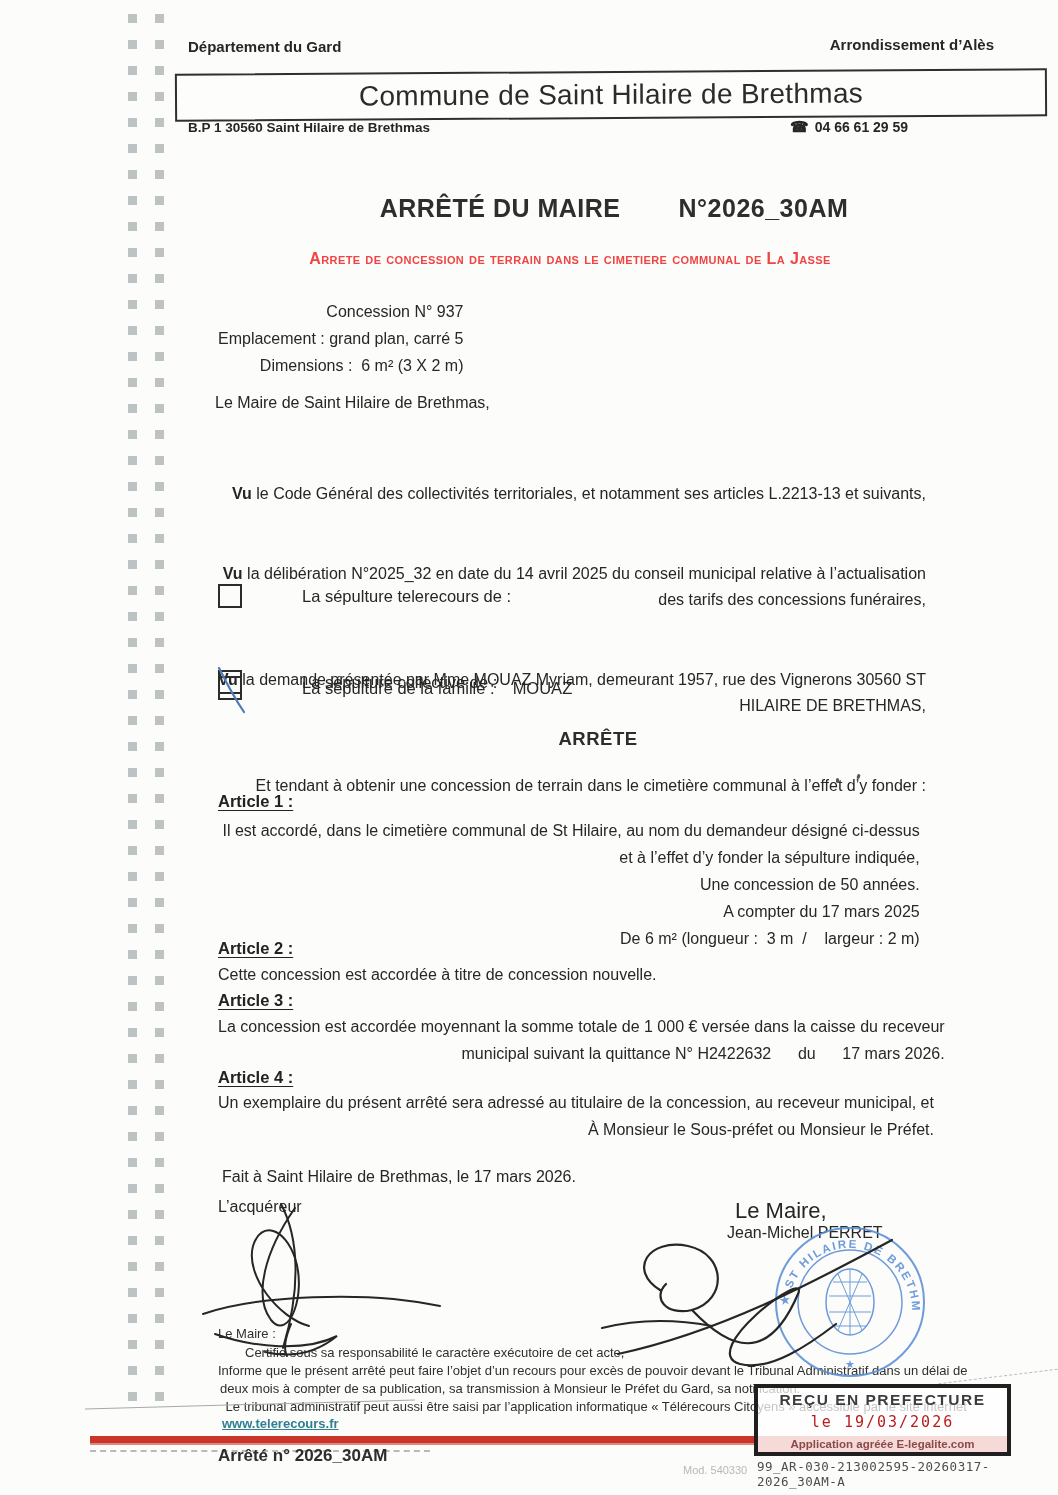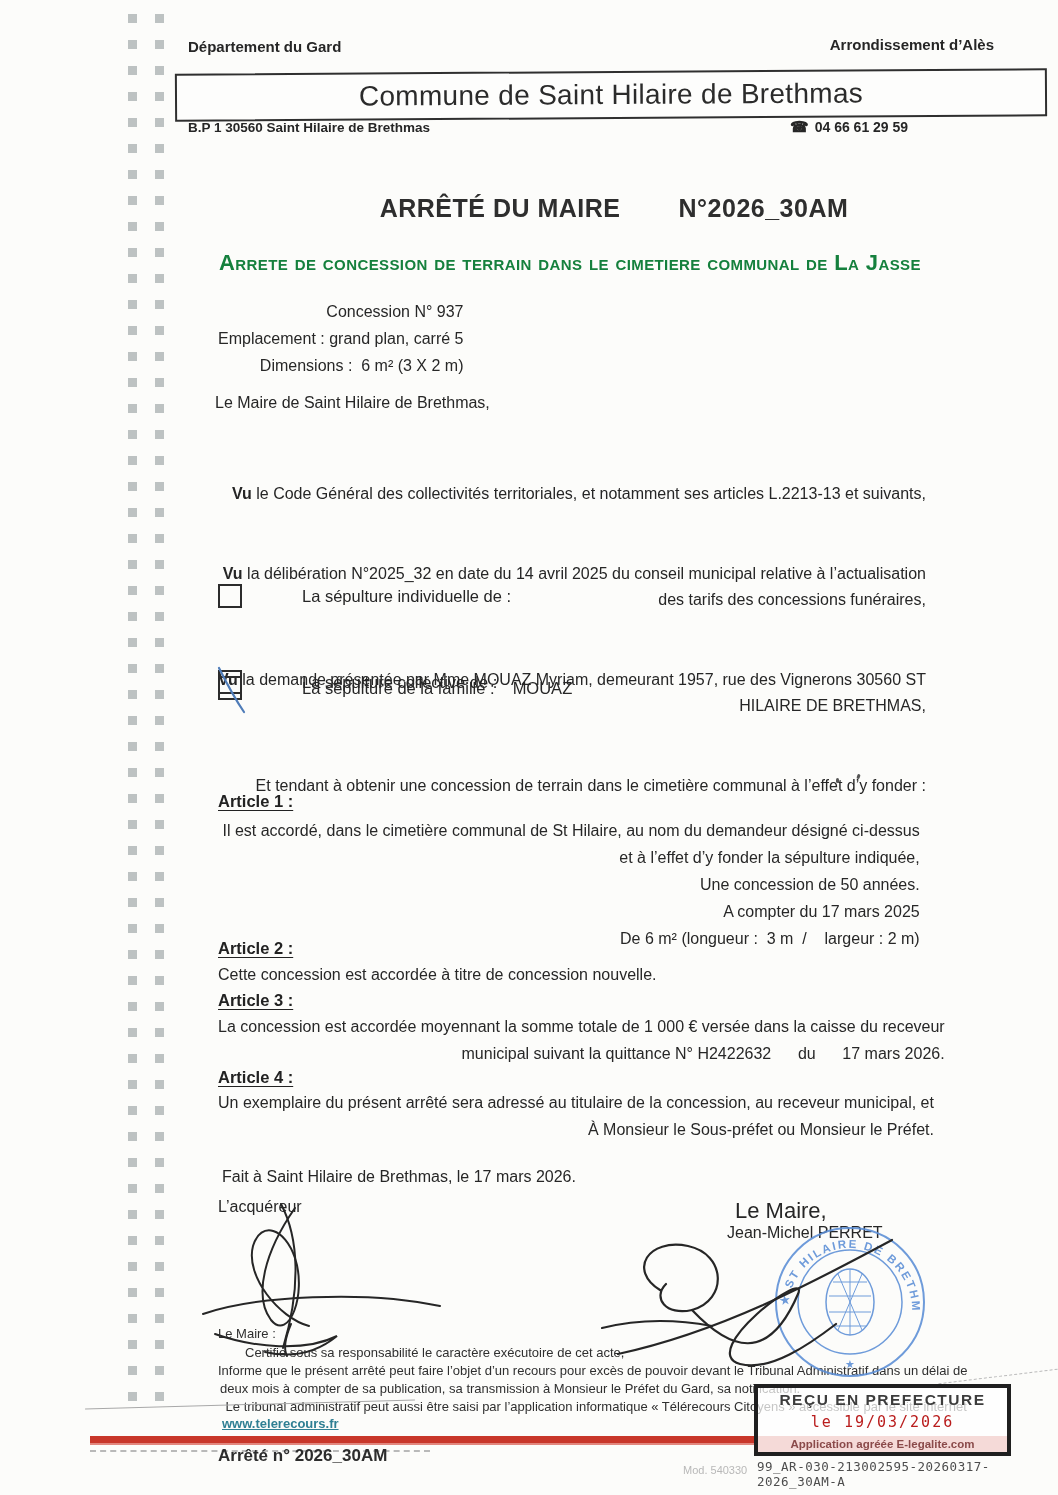--- a/index.html
+++ b/index.html
@@ -31,22 +31,22 @@
   .commune-title{font-size:28px;color:#2b2b2b;letter-spacing:.3px;}
   .bp{left:188px;top:120px;font-size:13.5px;font-weight:bold;}
   .phone{left:790px;top:118px;font-size:14px;font-weight:bold;display:flex;gap:6px;align-items:center;}
   .phone .glyph{font-size:15px;}
 
   
   .h1row{left:218px;top:194px;width:792px;display:flex;justify-content:center;gap:58px;}
   .h1row span{font-size:25px;font-weight:bold;letter-spacing:.5px;color:#2e2e2e;}
   .subtitle{
     left:140px;top:250px;width:860px;text-align:center;
-    font-size:22px;font-weight:bold;font-variant:small-caps;
-    letter-spacing:.4px;color:#15803d;
+    font-size:16px;font-weight:bold;font-variant:small-caps;
+    letter-spacing:.4px;color:#ef4444;
   }
 
   .body-16{font-size:16px;line-height:27px;color:#272727;}
   .concession{left:218px;top:298px;}
   .intro{left:215px;top:394px;font-size:16px;}
   .clauses{left:218px;top:428px;font-size:16px;line-height:26.5px;}
   .clauses p{margin:0;}
 
   
   .cbrow{left:218px;display:flex;align-items:center;font-size:16.5px;}
@@ -239,35 +239,36 @@
     <p><b>Vu</b><span> le Code Général des collectivités territoriales, et notamment ses articles L.2213-13 et suivants,</span></p>
     <p><b>Vu</b><span> la délibération N°2025_32 en date du 14 avril 2025 du conseil municipal relative à l’actualisation
 des tarifs des concessions funéraires,</span></p>
     <p><b>Vu</b><span> la demande présentée par Mme MOUAZ Myriam, demeurant 1957, rue des Vignerons 30560 ST
 HILAIRE DE BRETHMAS,</span></p>
     <p><b></b><span>Et tendant à obtenir une concession de terrain dans le cimetière communal à l’effet d’y fonder :</span></p>
   </div>
 
   <div class="abs cbrow" style="top:584px;">
     <span class="cbbox"></span>
-    <span>La sépulture individuelle de :</span>
+    <span>La sépulture telerecours de :</span>
   </div>
   <div class="abs cbrow" style="top:630px;margin-top:40px;">
     <span class="cbbox"></span>
     <span>La sépulture collective de :</span>
   </div>
   <div class="abs cbrow" style="top:676px;">
     <span class="cbbox"></span>
     <span>La sépulture de la famille :</span>
     <span class="cbvalue">MOUAZ</span>
   </div>
   <svg class="slash" width="44" height="50">
     <path d="M9 2 C 15 14, 23 30, 34 46" stroke="#4f7cb8" stroke-width="2.2" fill="none" stroke-linecap="round"></path>
   </svg>
 
+  <div class="abs arrete-head">ARRÊTE</div>
   <div class="speck" style="left:836px;top:778px;"></div>
   <div class="speck" style="left:857px;top:774px;transform:rotate(20deg);"></div>
 
   <div class="abs art-head" style="top:792px;">Article 1 :</div>
   <div class="abs art-body pre" style="top:817px;"> Il est accordé, dans le cimetière communal de St Hilaire, au nom du demandeur désigné ci-dessus
 et à l’effet d’y fonder la sépulture indiquée,
 Une concession de 50 années.
 A compter du 17 mars 2025
 De 6 m² (longueur :  3 m  /    largeur : 2 m)</div>
 

